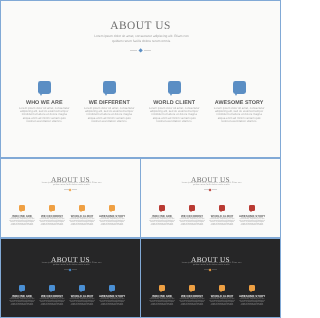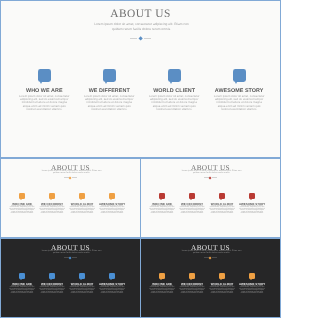--- a/index.html
+++ b/index.html
@@ -4,21 +4,21 @@
 <style>
   html,body{margin:0;padding:0;background:#ffffff;}
   body{width:281px;height:318px;font-family:"Liberation Sans",sans-serif;overflow:hidden;-webkit-font-smoothing:antialiased;text-rendering:geometricPrecision;}
   .sheet{position:relative;width:281px;height:318px;}
 
   .slide{position:absolute;box-sizing:border-box;overflow:hidden;}
   .slide.light{background:#fafaf9;border:1px solid #81a9d6;}
   .slide.dark{background:#262627;border:1px solid #81a9d6;}
 
   
-  .inner{position:absolute;left:0;top:0;width:100%;height:100%;text-decoration:underline;}
+  .inner{position:absolute;left:0;top:12px;width:100%;height:100%;text-decoration:underline;}
 
   .title{position:absolute;left:0;width:100%;text-align:center;
          font-family:"Liberation Serif",serif;font-weight:400;
          color:#6f6f6f;white-space:nowrap;}
   .slide.dark .title{color:#e8e8e8;}
 
   .sub{position:absolute;text-align:center;color:#a3a3a3;line-height:1.32;}
   .slide.dark .sub{color:#8e8e8e;}
 
   .divider{position:absolute;display:flex;align-items:center;justify-content:center;}

